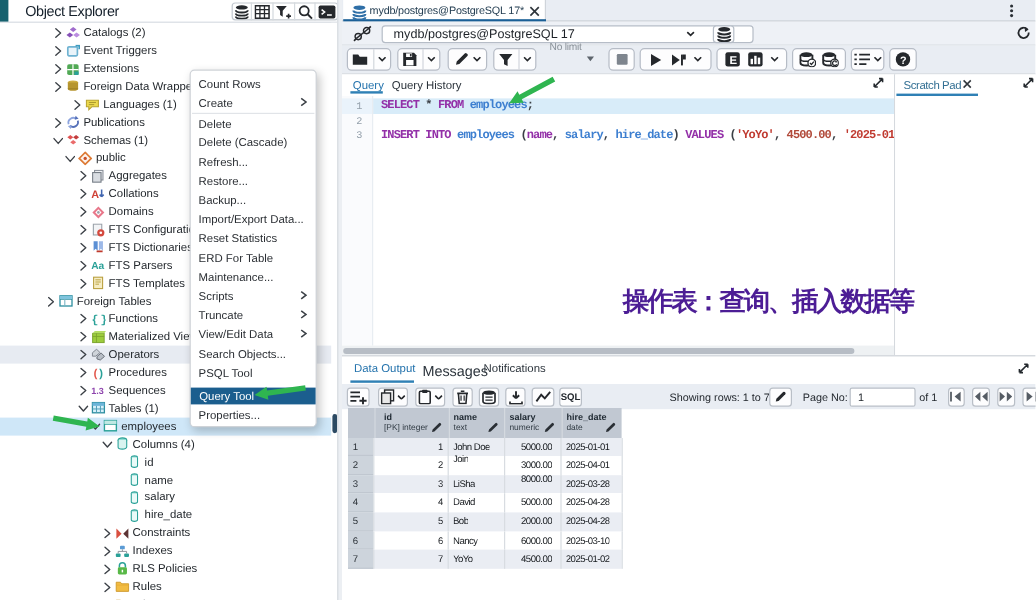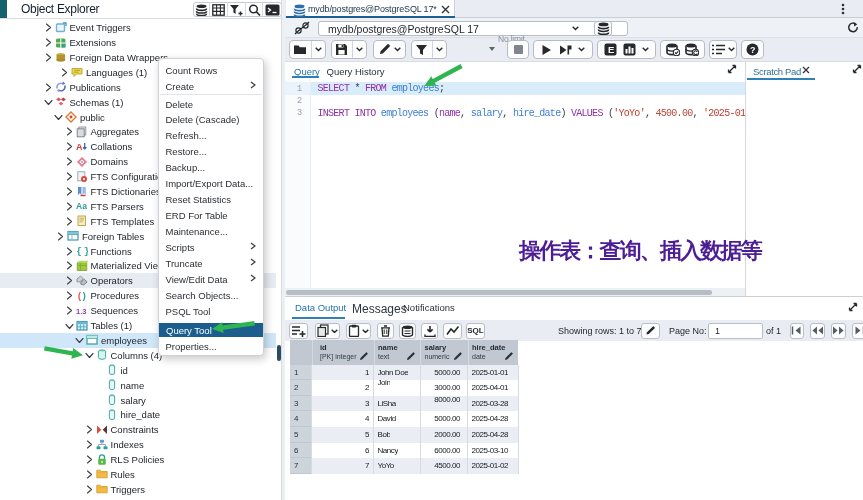--- a/index.html
+++ b/index.html
@@ -6,21 +6,21 @@
 .abs { position:absolute; }
 svg { display:block; }
 .trow span svg, .tbtn svg, .gbtn svg { display:block; }
 #stage { position:relative; width:863px; height:500px; }
 .trow { height:14.9px; display:flex; align-items:center; font-size:9.5px; color:#22272c; white-space:nowrap; }
 .trow .chev { width:11px; flex:none; display:flex; align-items:center; }
 .trow .ticon { width:12px; height:12px; flex:none; margin:0 3px 0 0; }
 .trow .ticon svg { display:block; }
 .rowsel { background:#cfe7f8; }
 .rowhov { background:#e7ebf2; }
-.code { position:absolute; left:317.5px; font-family:"Liberation Mono",monospace; font-size:10px; letter-spacing:-0.72px; font-weight:normal; white-space:pre; }
+.code { position:absolute; left:317.5px; font-family:"Liberation Mono",monospace; font-size:10px; letter-spacing:-0.72px; font-weight:bold; white-space:pre; }
 .kw { color:#9330a8; } .id2 { color:#3d7fd0; } .str { color:#c03b31; } .num { color:#b14a3a; } .pl { color:#3a3f45; }
 .lnum { position:absolute; width:17px; text-align:right; font-family:"Liberation Mono",monospace; font-size:8.5px; color:#94a0ab; }
 .tbtn { position:absolute; top:40px; height:19px; background:#fdfdfe; border:1px solid #b6bcc6; border-radius:4px; display:flex; align-items:center; justify-content:space-evenly; }
 .gbtn { position:absolute; top:323px; height:15.5px; background:#fdfdfe; border:1px solid #b9bfc7; border-radius:3px; display:flex; align-items:center; justify-content:space-evenly; }
 .mitem { position:absolute; left:6.5px; font-size:9.5px; color:#2a2e33; white-space:nowrap; }
 .marr { position:absolute; right:7px; }
 .gcell { position:absolute; font-size:8px; letter-spacing:-0.45px; color:#15191d; line-height:15.6px; white-space:nowrap; overflow:hidden; }
 </style></head><body>
 <div id="stage">
 
@@ -109,21 +109,21 @@
     </div>
 <div class="tbtn" style="left:411px;width:36px;">
       <svg width="13" height="12" viewBox="0 0 13 12">
         <path d="M1 1h11L8 6v5L5 9.5V6Z" fill="#25282c"></path>
       </svg>
       <span style="width:1px;height:17px;background:#d2d6dc;"></span>
       <svg width="7" height="4.5" viewBox="0 0 7 4.5">
         <path d="M0.7 0.7 3.5 3.5 6.3 0.7" fill="none" stroke="#25282c" stroke-width="1.4"></path>
       </svg>
     </div>
-<div class="abs" style="left:458px;top:34px;font-size:8.5px;letter-spacing:-0.2px;color:#8a9199;margin-left:40px;">No limit</div>
+<div class="abs" style="left:458px;top:34px;font-size:8.5px;letter-spacing:-0.2px;color:#8a9199;">No limit</div>
 <div class="abs" style="left:489px;top:47px;width:0;height:0;border-left:3.5px solid transparent;border-right:3.5px solid transparent;border-top:4.5px solid #5d646c;"></div>
 <div class="tbtn" style="left:507px;width:22px;">
       <svg width="11" height="11" viewBox="0 0 11 11">
         <rect x="1" y="1" width="9" height="9" rx="1" fill="#7e858e"></rect>
       </svg>
     </div>
 <div class="tbtn" style="left:533px;width:60px;">
       <svg width="11" height="12" viewBox="0 0 11 12">
         <path d="M1.5 1 10 6 1.5 11Z" fill="#25282c"></path>
       </svg>
@@ -446,20 +446,35 @@
         <path d="M8.4 7.9 12 11.5" stroke="#25282c" stroke-width="1.6"></path>
       </svg>
       <span style="width:1px;height:15px;background:#d5dade;"></span>
       <svg width="15" height="12" viewBox="0 0 15 12">
         <rect x="0.5" y="0.5" width="14" height="11" rx="1.5" fill="#25282c"></rect>
         <path d="M3 4 5.5 6 3 8" fill="none" stroke="#fff" stroke-width="1.3"></path>
         <path d="M7.5 8.5h4" stroke="#fff" stroke-width="1.3"></path>
       </svg>
     </div>
 <div class="abs" style="left:0;top:20.3px;width:281px;">
+      <div class="trow " style="padding-left:43.5px">
+        <span class="chev">
+          <svg width="8" height="9" viewBox="0 0 8 9">
+            <path d="M2.5 1 6.5 4.5 2.5 8" fill="none" stroke="#3c4147" stroke-width="1.15" stroke-linecap="round" stroke-linejoin="round"></path>
+          </svg>
+        </span>
+        <span class="ticon">
+          <svg width="12" height="12" viewBox="0 0 12 12">
+            <path d="M6 0.5 8.8 2.6 6 4.7 3.2 2.6Z" fill="#a06ccd"></path>
+            <path d="M3.2 5 6 7.1 3.2 9.2 0.4 7.1Z" fill="#8751b8"></path>
+            <path d="M8.8 5 11.6 7.1 8.8 9.2 6 7.1Z" fill="#bb8ee0"></path>
+          </svg>
+        </span>
+        <span>Catalogs (2)</span>
+      </div>
 <div class="trow " style="padding-left:43.5px">
         <span class="chev">
           <svg width="8" height="9" viewBox="0 0 8 9">
             <path d="M2.5 1 6.5 4.5 2.5 8" fill="none" stroke="#3c4147" stroke-width="1.15" stroke-linecap="round" stroke-linejoin="round"></path>
           </svg>
         </span>
         <span class="ticon">
           <svg width="12" height="12" viewBox="0 0 12 12">
             <rect x="1.5" y="2" width="8" height="7.5" rx="1" fill="#eaf4fa" stroke="#6fb3d2" stroke-width="1.4"></rect>
             <path d="M8 1h3v3" fill="none" stroke="#3d9bbf" stroke-width="1.3"></path>
@@ -649,21 +664,21 @@
           </svg>
         </span>
         <span class="ticon">
           <svg width="12" height="12" viewBox="0 0 12 12">
             <rect x="2" y="1" width="7.5" height="9.5" fill="#f6edc4" stroke="#b99f3f" stroke-width="0.9"></rect>
             <path d="M3.5 3.2h4.5M3.5 5h4.5M3.5 6.8h3" stroke="#b99f3f" stroke-width="0.8"></path>
           </svg>
         </span>
         <span>FTS Templates</span>
       </div>
-<div class="trow " style="padding-left:56px">
+<div class="trow " style="padding-left:38px">
         <span class="chev">
           <svg width="8" height="9" viewBox="0 0 8 9">
             <path d="M2.5 1 6.5 4.5 2.5 8" fill="none" stroke="#3c4147" stroke-width="1.15" stroke-linecap="round" stroke-linejoin="round"></path>
           </svg>
         </span>
         <span class="ticon">
           <svg width="12" height="12" viewBox="0 0 12 12">
             <rect x="1" y="1.5" width="10" height="8.5" fill="#fff" stroke="#2e8fa0" stroke-width="1.1"></rect>
             <path d="M1 4.2h10" stroke="#2e8fa0" stroke-width="1.1"></path>
             <rect x="1" y="1.5" width="10" height="2.7" fill="#7fc4dd"></rect>

